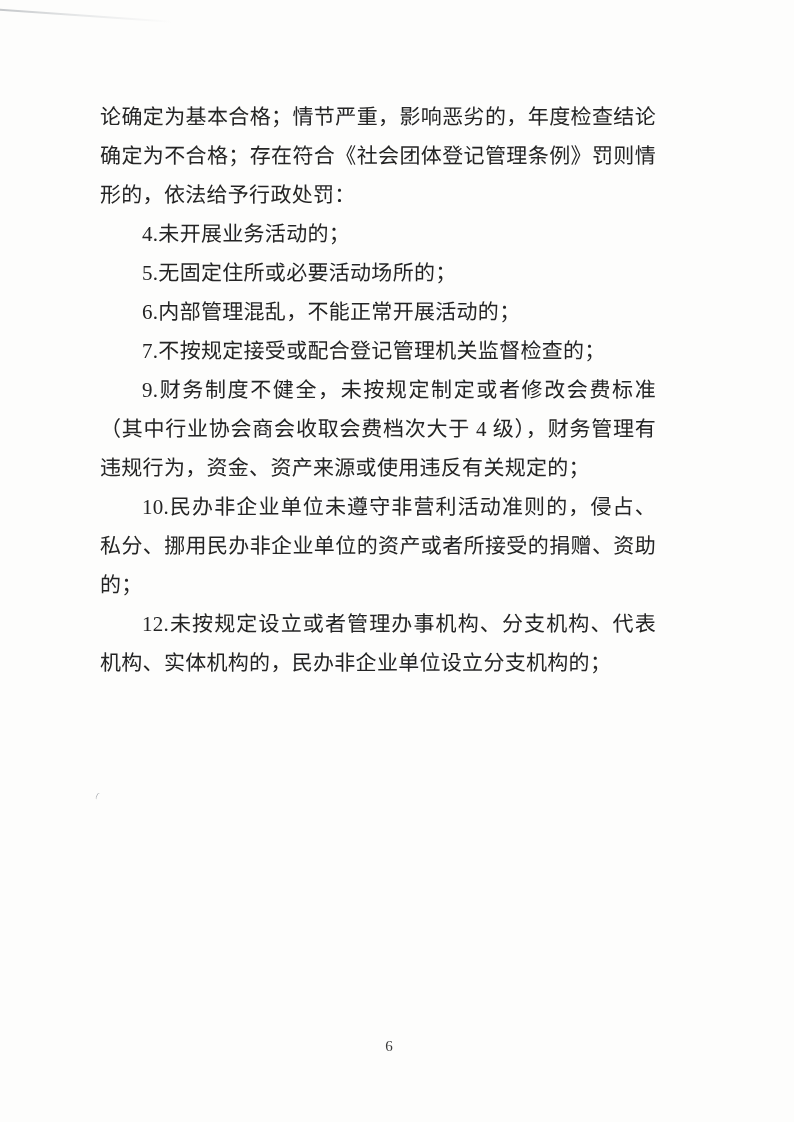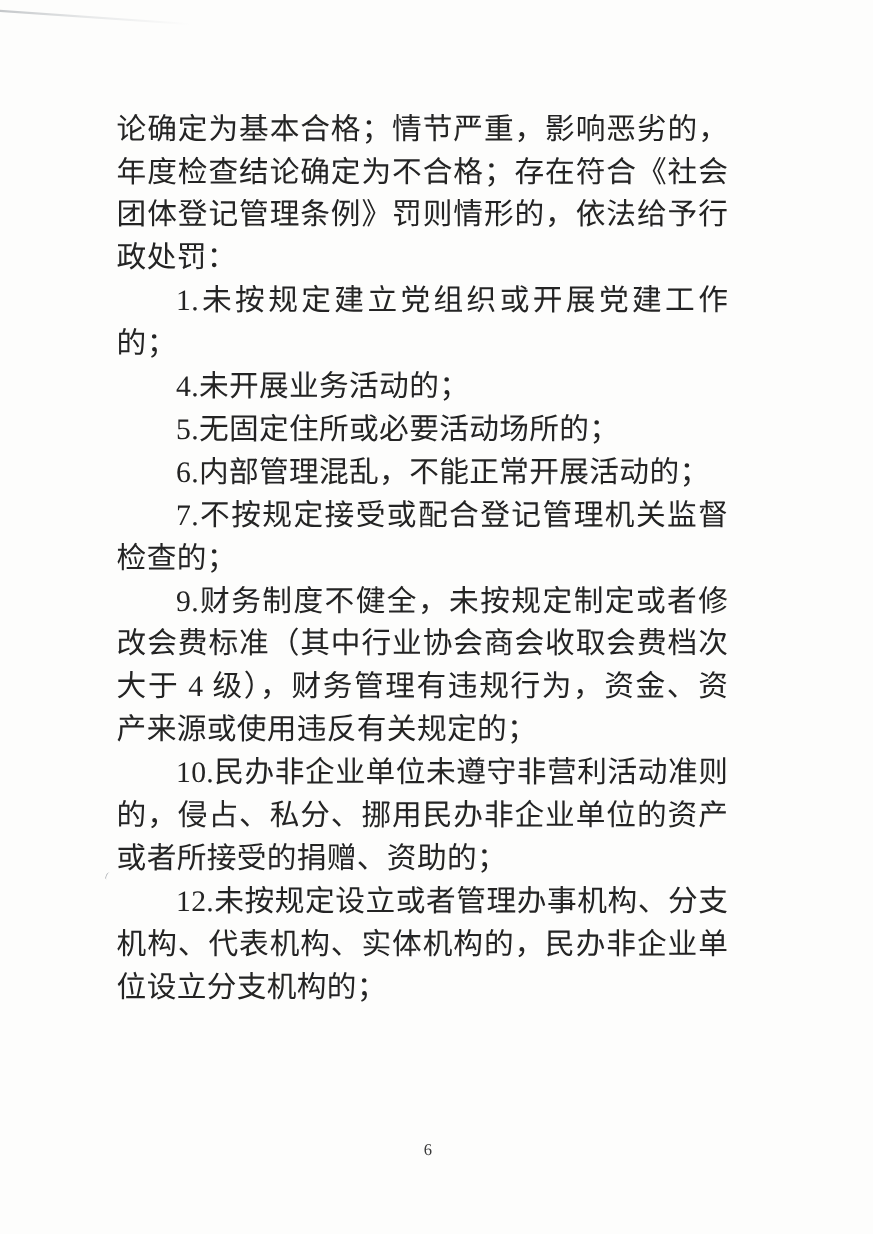--- a/index.html
+++ b/index.html
@@ -11,24 +11,24 @@
     position: relative;
     width: 794px;
     height: 1122px;
     margin: 0 auto;
     background: #fdfdfc;
     overflow: hidden;
     font-family: "Liberation Serif", "DejaVu Serif", serif;
   }
   .content {
     position: absolute;
-    left: 106px;
+    left: 100px;
     top: 98px;
     width: 556px;
-    font-size: 27px;
+    font-size: 21px;
     line-height: 39px;
     letter-spacing: 0.3px;
     color: #242424;
     text-align: justify;
     text-justify: inter-ideograph;
   }
   .content p {
     margin: 0;
     padding: 0;
     text-indent: 2em;
@@ -72,21 +72,20 @@
 </head>
 <body>
 
 <div class="page">
 
   <div class="artifact-streak"></div>
   <div class="artifact-speck"></div>
 
   <div class="content">
     <p class="noindent">论确定为基本合格；情节严重，影响恶劣的，年度检查结论确定为不合格；存在符合《社会团体登记管理条例》罚则情形的，依法给予行政处罚：</p>
-    <p>1.未按规定建立党组织或开展党建工作的；</p>
     <p>4.未开展业务活动的；</p>
     <p>5.无固定住所或必要活动场所的；</p>
     <p>6.内部管理混乱，不能正常开展活动的；</p>
     <p>7.不按规定接受或配合登记管理机关监督检查的；</p>
     <p>9.财务制度不健全，未按规定制定或者修改会费标准（其中行业协会商会收取会费档次大于 4 级），财务管理有违规行为，资金、资产来源或使用违反有关规定的；</p>
     <p>10.民办非企业单位未遵守非营利活动准则的，侵占、私分、挪用民办非企业单位的资产或者所接受的捐赠、资助的；</p>
     <p>12.未按规定设立或者管理办事机构、分支机构、代表机构、实体机构的，民办非企业单位设立分支机构的；</p>
   </div>
 
   <div class="page-number">6</div>

